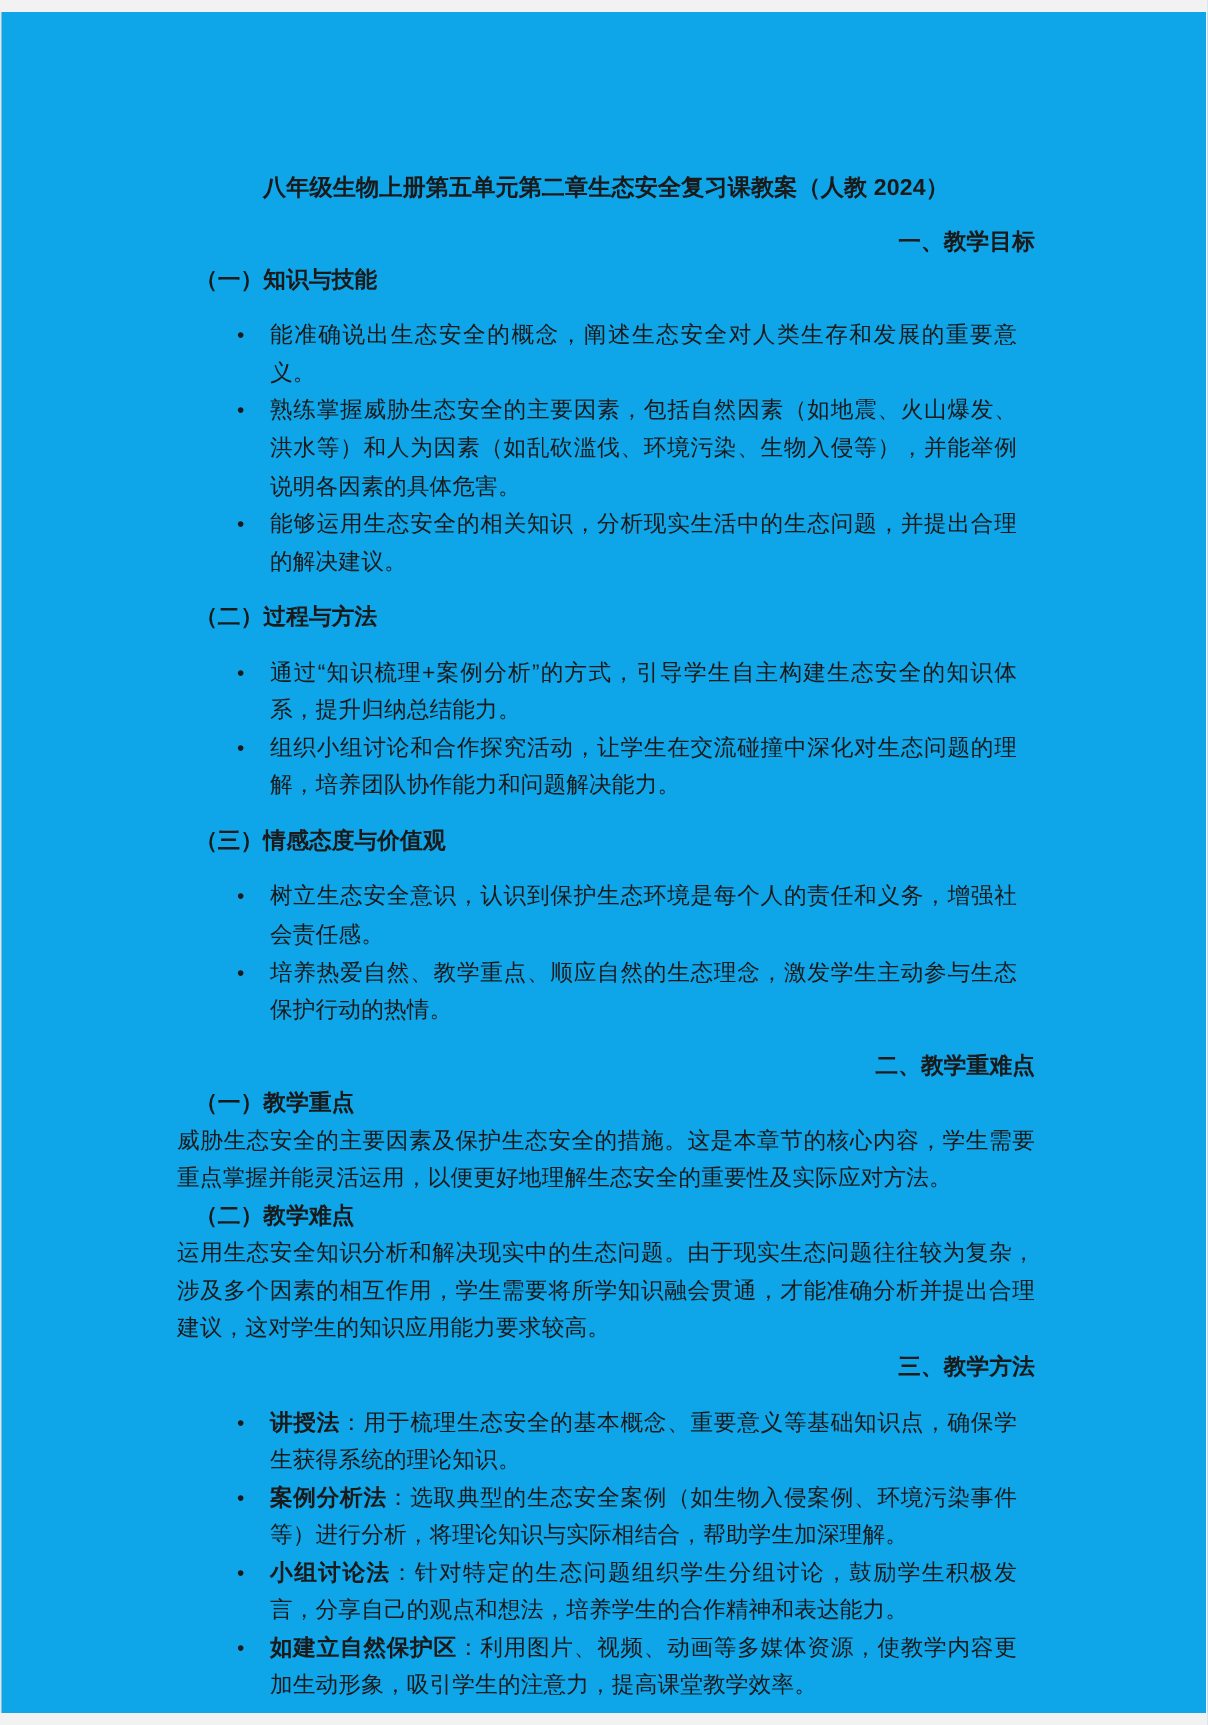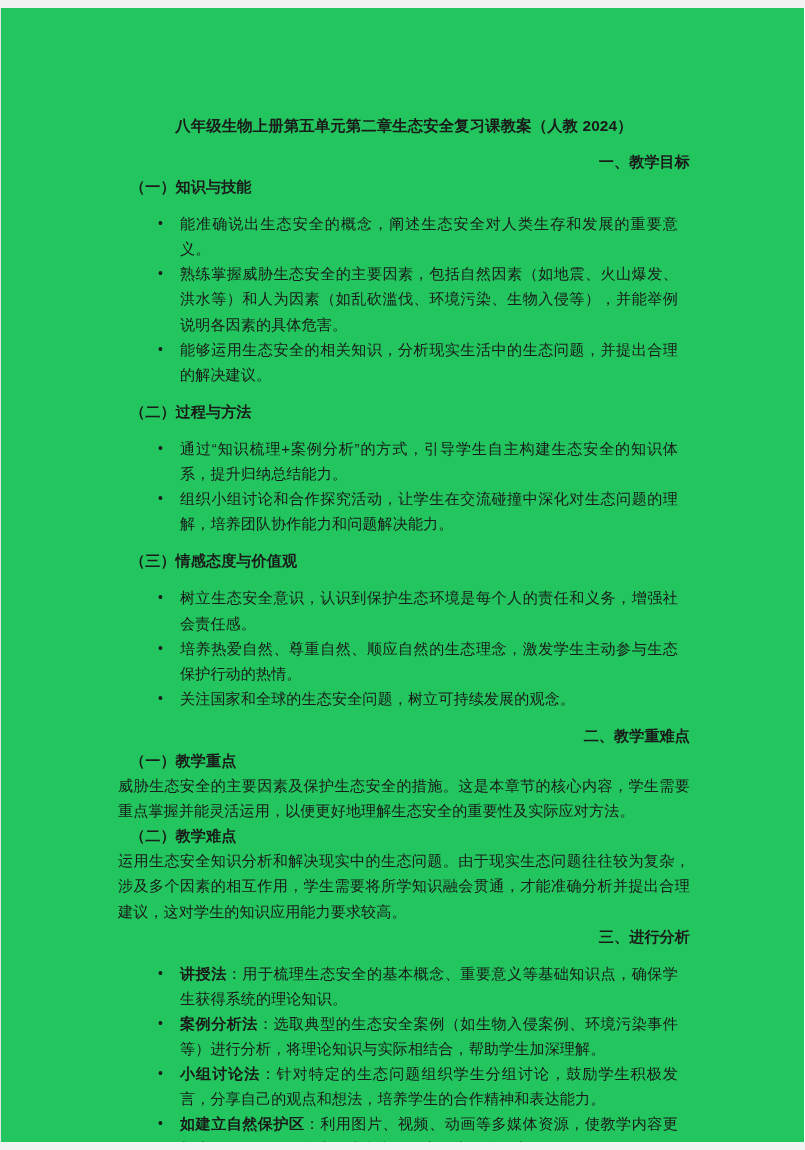--- a/index.html
+++ b/index.html
@@ -20,21 +20,21 @@
     box-sizing: border-box;
     padding-top: 8px;
     padding-bottom: 8px;
     background: #f2f2f3;
   }
   #page {
     position: relative;
     width: 805px;
     height: 1134px;
     box-sizing: border-box;
-    background: #22c55e;
+    background: #0ea5e9;
     border-left: 1px solid #e6e6e6;
     border-right: 1px solid #fdfdfd;
     overflow: hidden;
     padding-left: 19px;
   }
   #doc {
     position: absolute;
     left: 117px;
     top: 0;
     width: 572px;
@@ -117,31 +117,30 @@
 
       <div class="h2">（二）过程与方法</div>
       <ul class="bl">
         <li>通过“知识梳理+案例分析”的方式，引导学生自主构建生态安全的知识体系，提升归纳总结能力。</li>
         <li>组织小组讨论和合作探究活动，让学生在交流碰撞中深化对生态问题的理解，培养团队协作能力和问题解决能力。</li>
       </ul>
 
       <div class="h2">（三）情感态度与价值观</div>
       <ul class="bl">
         <li>树立生态安全意识，认识到保护生态环境是每个人的责任和义务，增强社会责任感。</li>
-        <li>培养热爱自然、尊重自然、顺应自然的生态理念，激发学生主动参与生态保护行动的热情。</li>
-        <li>关注国家和全球的生态安全问题，树立可持续发展的观念。</li>
+        <li>培养热爱自然、教学重点、顺应自然的生态理念，激发学生主动参与生态保护行动的热情。</li>
       </ul>
 
       <div class="h1">二、教学重难点</div>
       <div class="h2">（一）教学重点</div>
       <div class="para">威胁生态安全的主要因素及保护生态安全的措施。这是本章节的核心内容，学生需要重点掌握并能灵活运用，以便更好地理解生态安全的重要性及实际应对方法。</div>
       <div class="h2">（二）教学难点</div>
       <div class="para">运用生态安全知识分析和解决现实中的生态问题。由于现实生态问题往往较为复杂，涉及多个因素的相互作用，学生需要将所学知识融会贯通，才能准确分析并提出合理建议，这对学生的知识应用能力要求较高。</div>
 
-      <div class="h1">三、进行分析</div>
+      <div class="h1">三、教学方法</div>
       <ul class="bl">
         <li><span class="lbl">讲授法</span><span>：</span><span>用于梳理生态安全的基本概念、重要意义等基础知识点，确保学生获得系统的理论知识。</span></li>
         <li><span class="lbl">案例分析法</span><span>：</span><span>选取典型的生态安全案例（如生物入侵案例、环境污染事件等）进行分析，将理论知识与实际相结合，帮助学生加深理解。</span></li>
         <li><span class="lbl">小组讨论法</span><span>：</span><span>针对特定的生态问题组织学生分组讨论，鼓励学生积极发言，分享自己的观点和想法，培养学生的合作精神和表达能力。</span></li>
         <li><span class="lbl">如建立自然保护区</span><span>：</span><span>利用图片、视频、动画等多媒体资源，使教学内容更加生动形象，吸引学生的注意力，提高课堂教学效率。</span></li>
       </ul>
 
     </div>
   </div>
 </div>

